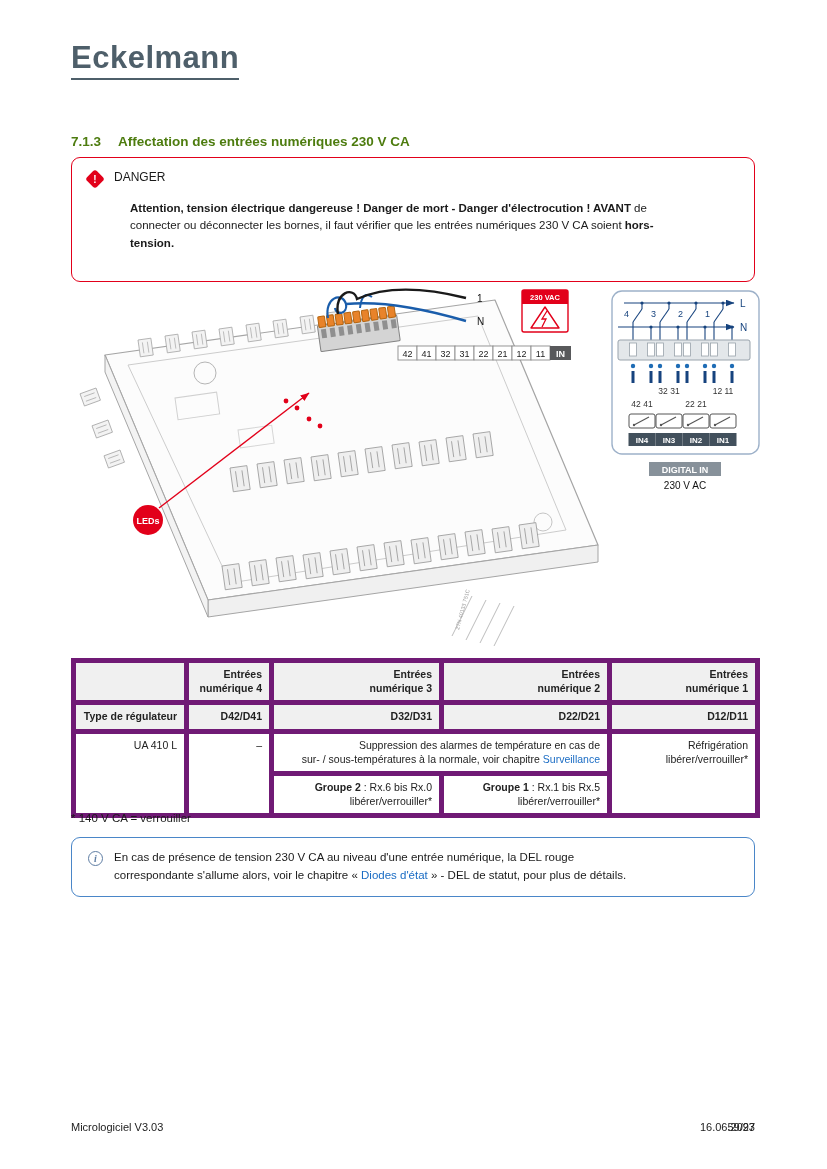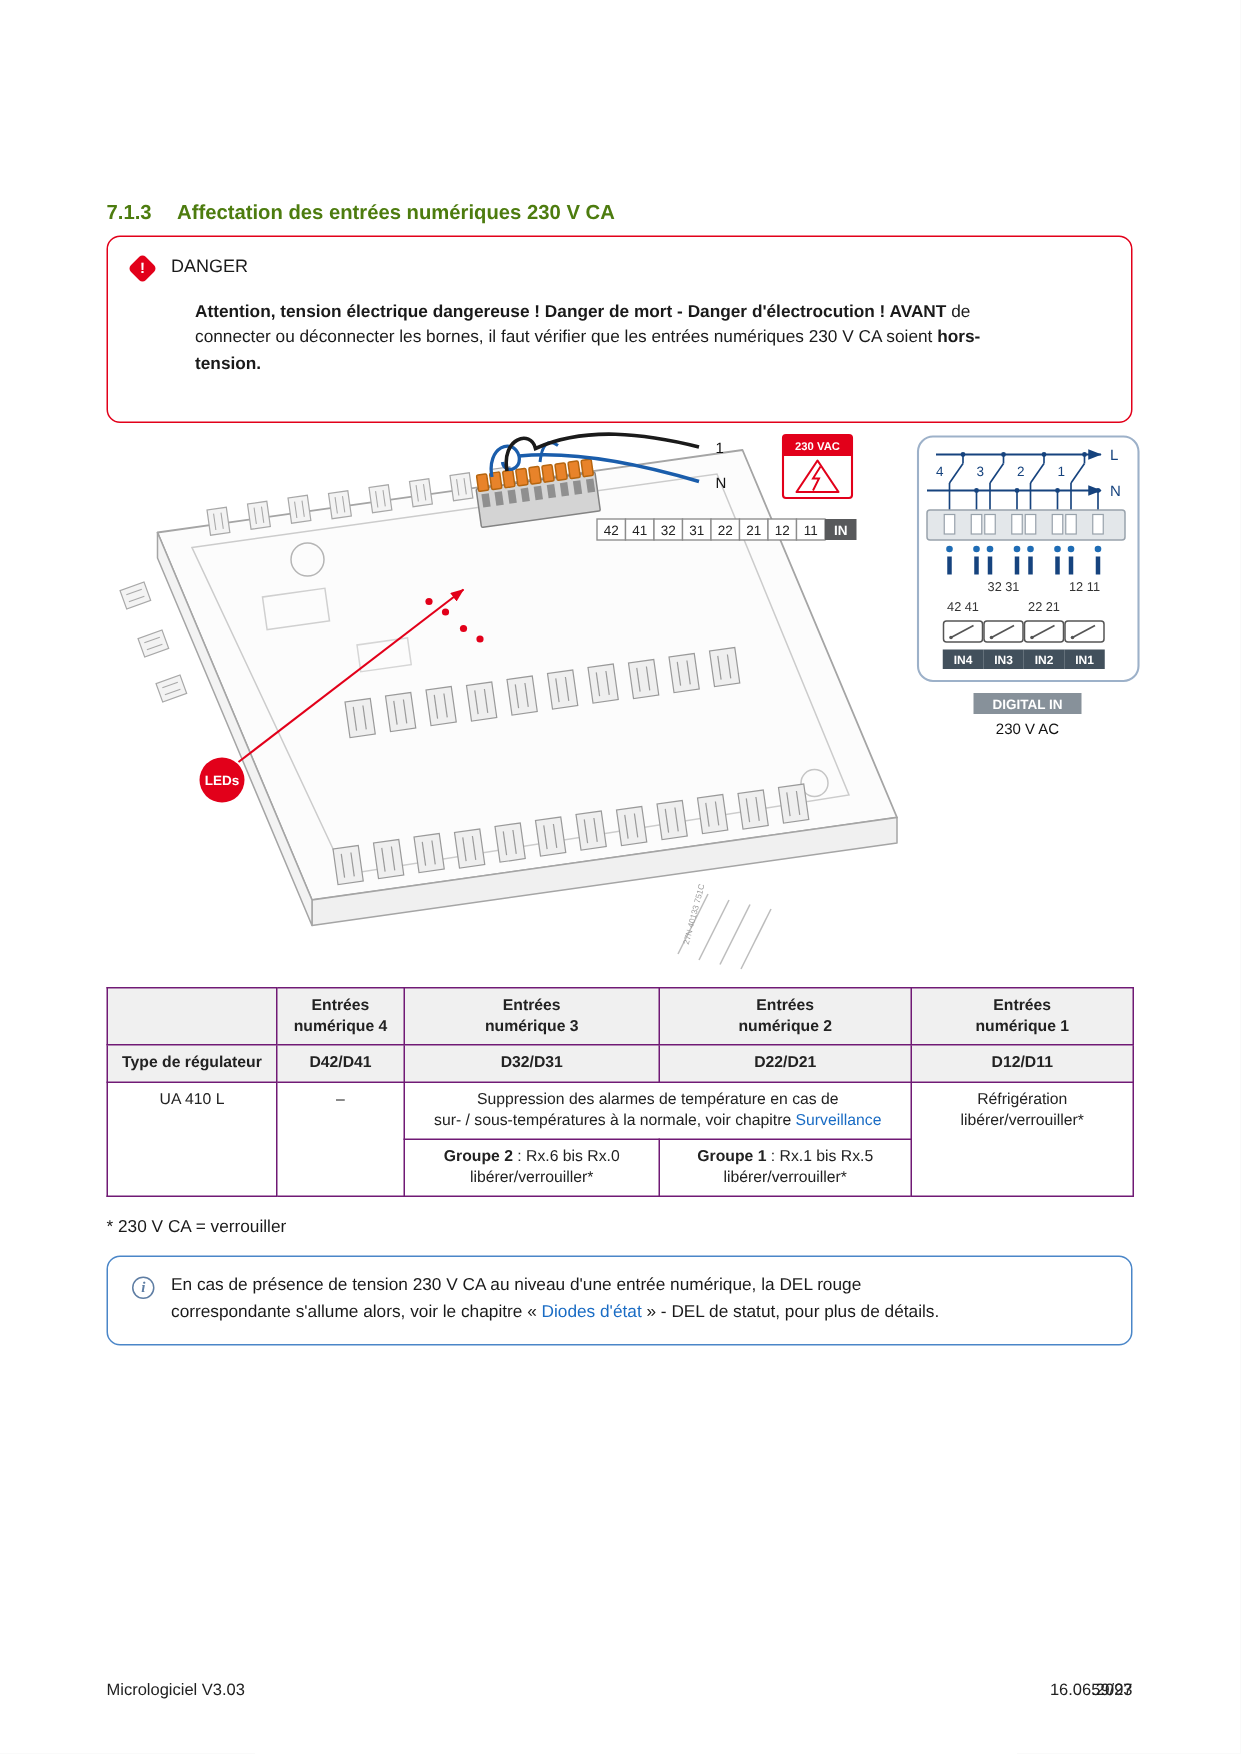--- a/index.html
+++ b/index.html
@@ -28,21 +28,21 @@
   .diagram{position:absolute;left:0;top:284px;width:827px;height:372px}
   .diagram-svg text{font-family:"Liberation Sans",sans-serif}
   .st9{font-size:9px;fill:#222}
   .st85{font-size:8.5px;fill:#333}
   .st10{font-size:10px;fill:#111}
   .stblue{font-size:10px;fill:#16437e}
   .stwhite{fill:#fff;font-weight:bold}
 
   .io-table{position:absolute;left:71px;top:658px;width:684px;border-collapse:collapse;
             table-layout:fixed;font-size:10.5px;line-height:1.3;color:#222}
-  .io-table th,.io-table td{border:1px solid #701a75;padding:5px 7px;text-align:center;vertical-align:top;font-weight:normal}
+  .io-table th,.io-table td{border:5px solid #701a75;padding:5px 7px;text-align:right;vertical-align:top;font-weight:normal}
   .io-table thead th{background:#f0f0f0;font-weight:bold}
   .io-table b{font-weight:bold}
   .link{color:#1a6cc4;text-decoration:none;cursor:pointer}
 
   .footnote{position:absolute;left:71px;top:812px;font-size:11.5px}
 
   .info-box{position:absolute;left:71px;top:837px;width:684px;border:1.5px solid #4a86c8;
             border-radius:9px;background:#fff;padding:11px 14px 11px 42px}
   .info-icon{position:absolute;left:16px;top:13px;width:15px;height:15px;border:1.5px solid #5e7da3;
              border-radius:50%;color:#5e7da3;font-weight:bold;font-size:10px;display:flex;align-items:center;
@@ -52,20 +52,21 @@
   .footer{position:absolute;left:71px;top:1121px;width:684px;height:16px;font-size:11px;color:#222}
   .footer .f-left{position:absolute;left:0}
   .footer .f-center{position:absolute;left:0;width:100%;text-align:right}
   .footer .f-right{position:absolute;right:0}
 </style>
 </head>
 <body>
 
 <div class="page">
 
+  <div class="logo">Eckelmann</div>
 
   <h1 class="heading"><span class="h-num">7.1.3</span><span class="h-title">Affectation des entrées numériques 230 V CA</span></h1>
 
   <div class="danger-box">
     <span class="danger-icon">
         <span class="excl">!</span>
       </span>
     <div class="danger-title">DANGER</div>
     <p class="danger-text pre"><b>Attention, tension électrique dangereuse ! Danger de mort - Danger d'électrocution ! AVANT</b><span> de
 connecter ou déconnecter les bornes, il faut vérifier que les entrées numériques 230 V CA soient </span><b>hors-
@@ -365,21 +366,21 @@
         </tr>
       <tr>
           <td class="pre"><b>Groupe 2</b><span> : Rx.6 bis Rx.0
 libérer/verrouiller*</span></td>
           <td class="pre"><b>Groupe 1</b><span> : Rx.1 bis Rx.5
 libérer/verrouiller*</span></td>
         </tr>
     </tbody>
   </table>
 
-  <div class="footnote">* 230 V CA = verrouiller</div>
+  <div class="footnote">* 140 V CA = verrouiller</div>
 
   <div class="info-box">
     <span class="info-icon">i</span>
     <p class="info-text pre"><span>En cas de présence de tension 230 V CA au niveau d'une entrée numérique, la DEL rouge
 correspondante s'allume alors, voir le chapitre « </span><a class="link">Diodes d'état</a><span> » - DEL de statut, pour plus de détails.</span></p>
   </div>
 
   <div class="footer">
     <span class="f-left">Micrologiciel V3.03</span>
     <span class="f-center">16.06.2023</span>

